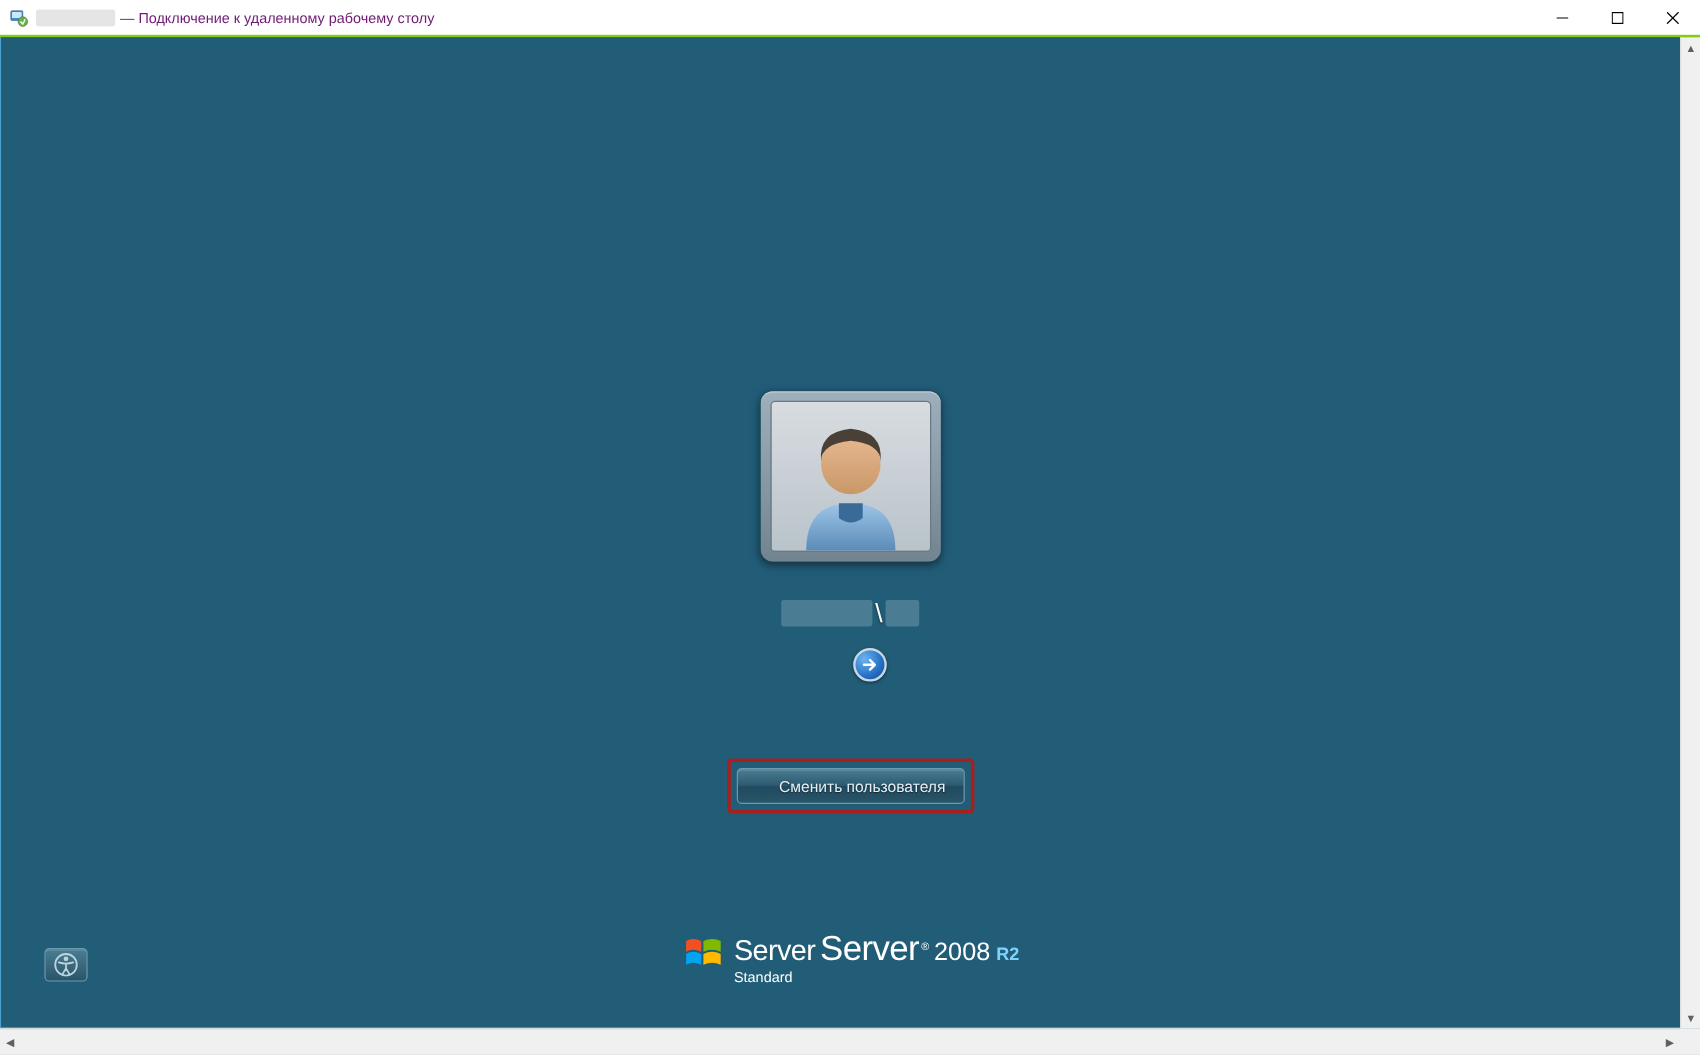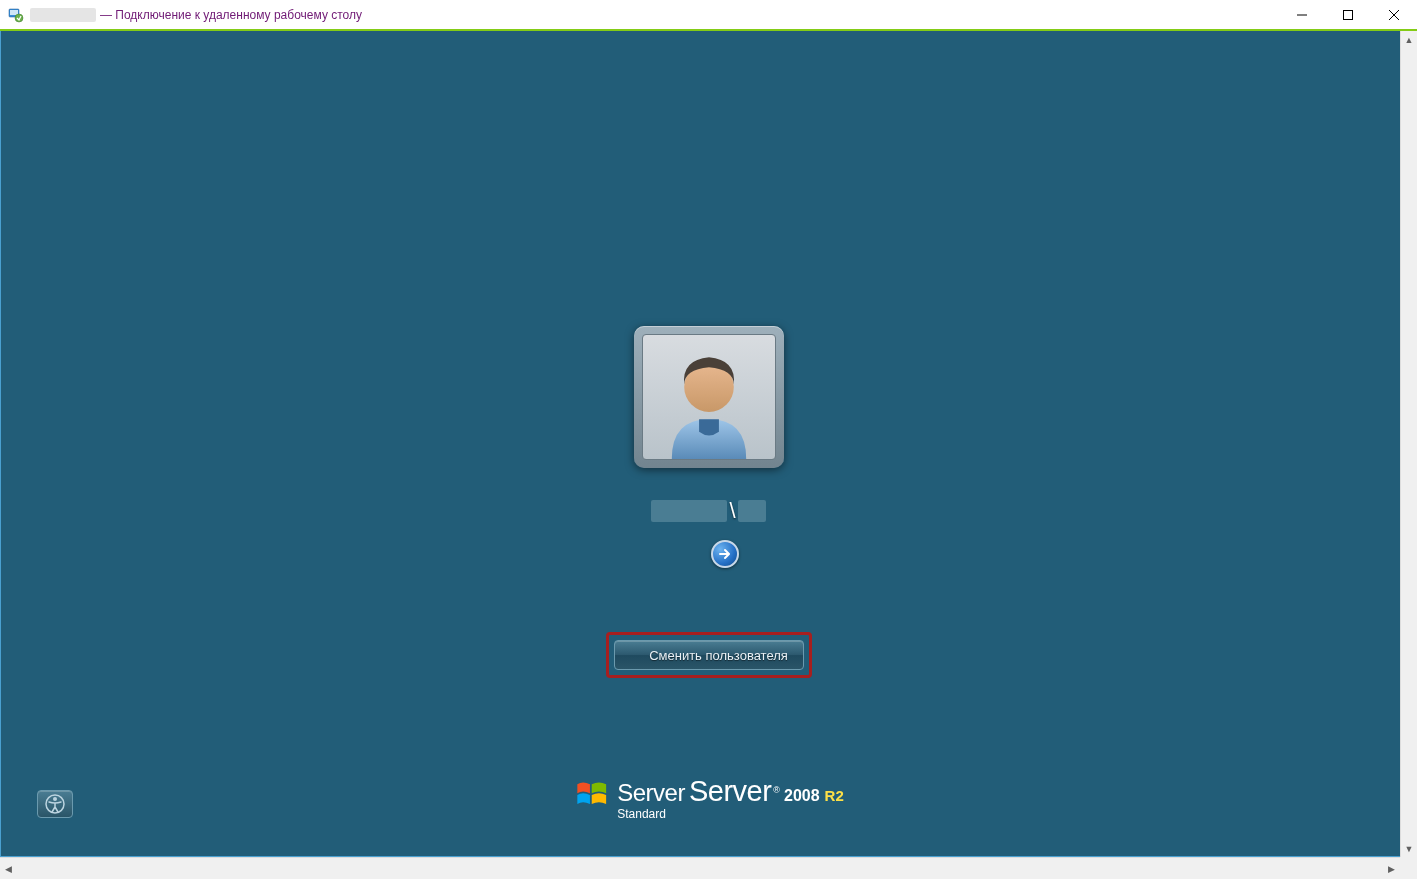--- a/index.html
+++ b/index.html
@@ -195,22 +195,22 @@
       display: flex;
       align-items: flex-start;
       gap: 8px;
       color: #fff;
     }
     .win-flag { width: 36px; height: 36px; }
     .brand-text { display: flex; flex-direction: column; line-height: 1; }
     .brand-line1 { display: flex; align-items: baseline; gap: 2px; }
     .brand-windows { font-size: 24px; font-weight: 400; letter-spacing: -0.5px; }
     .brand-server { font-size: 29px; font-weight: 300; letter-spacing: -0.5px; margin-left: 2px; }
-    .brand-year { font-size: 16px; font-weight: 700; margin-left: 2px; }
-    .brand-r2 { font-size: 15px; font-weight: 600; color: #fde047; margin-left: 3px; }
+    .brand-year { font-size: 21px; font-weight: 400; margin-left: 2px; }
+    .brand-r2 { font-size: 15px; font-weight: 600; color: #7dd3fc; margin-left: 3px; }
     .brand-reg { font-size: 9px; vertical-align: super; position: relative; top: -8px; }
     .brand-edition { font-size: 12px; font-weight: 300; margin-top: 2px; }
     
     .vscrollbar {
       position: absolute;
       right: 0;
       top: 31px;
       bottom: 22px;
       width: 17px;
       background: #f0f0f0;

